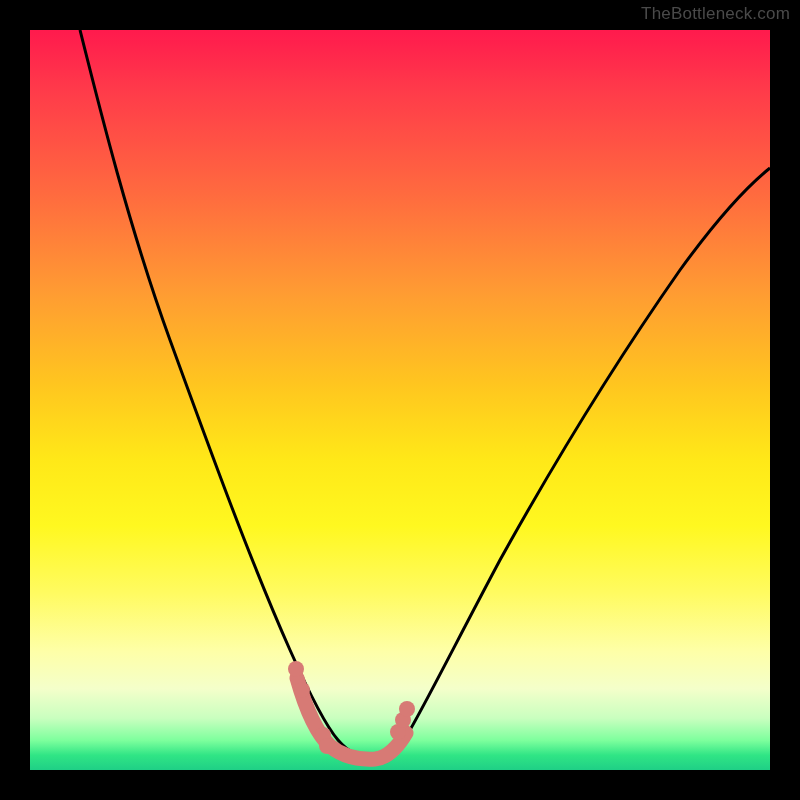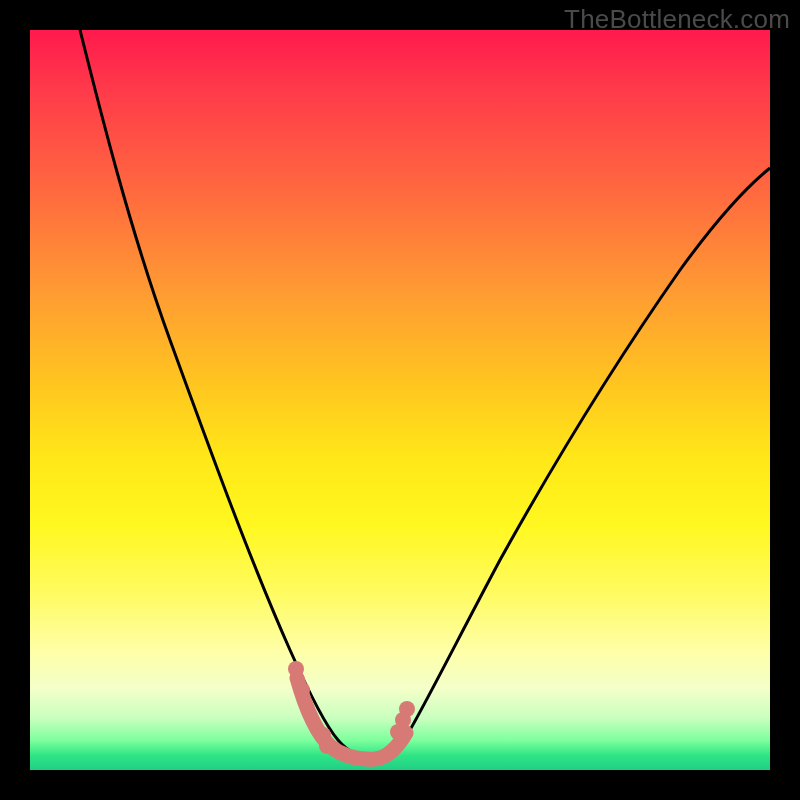--- a/index.html
+++ b/index.html
@@ -55,21 +55,21 @@
     left: 0;
     top: 0;
     width: 100%;
     height: 100%;
   }
   .watermark {
     position: absolute;
     top: 4px;
     right: 10px;
     color: #4a4a4a;
-    font-size: 26px;
+    font-size: 17px;
     font-weight: 500;
     letter-spacing: 0.2px;
     user-select: none;
   }
 </style>
 </head>
 <body>
 
 <div class="frame">
 

